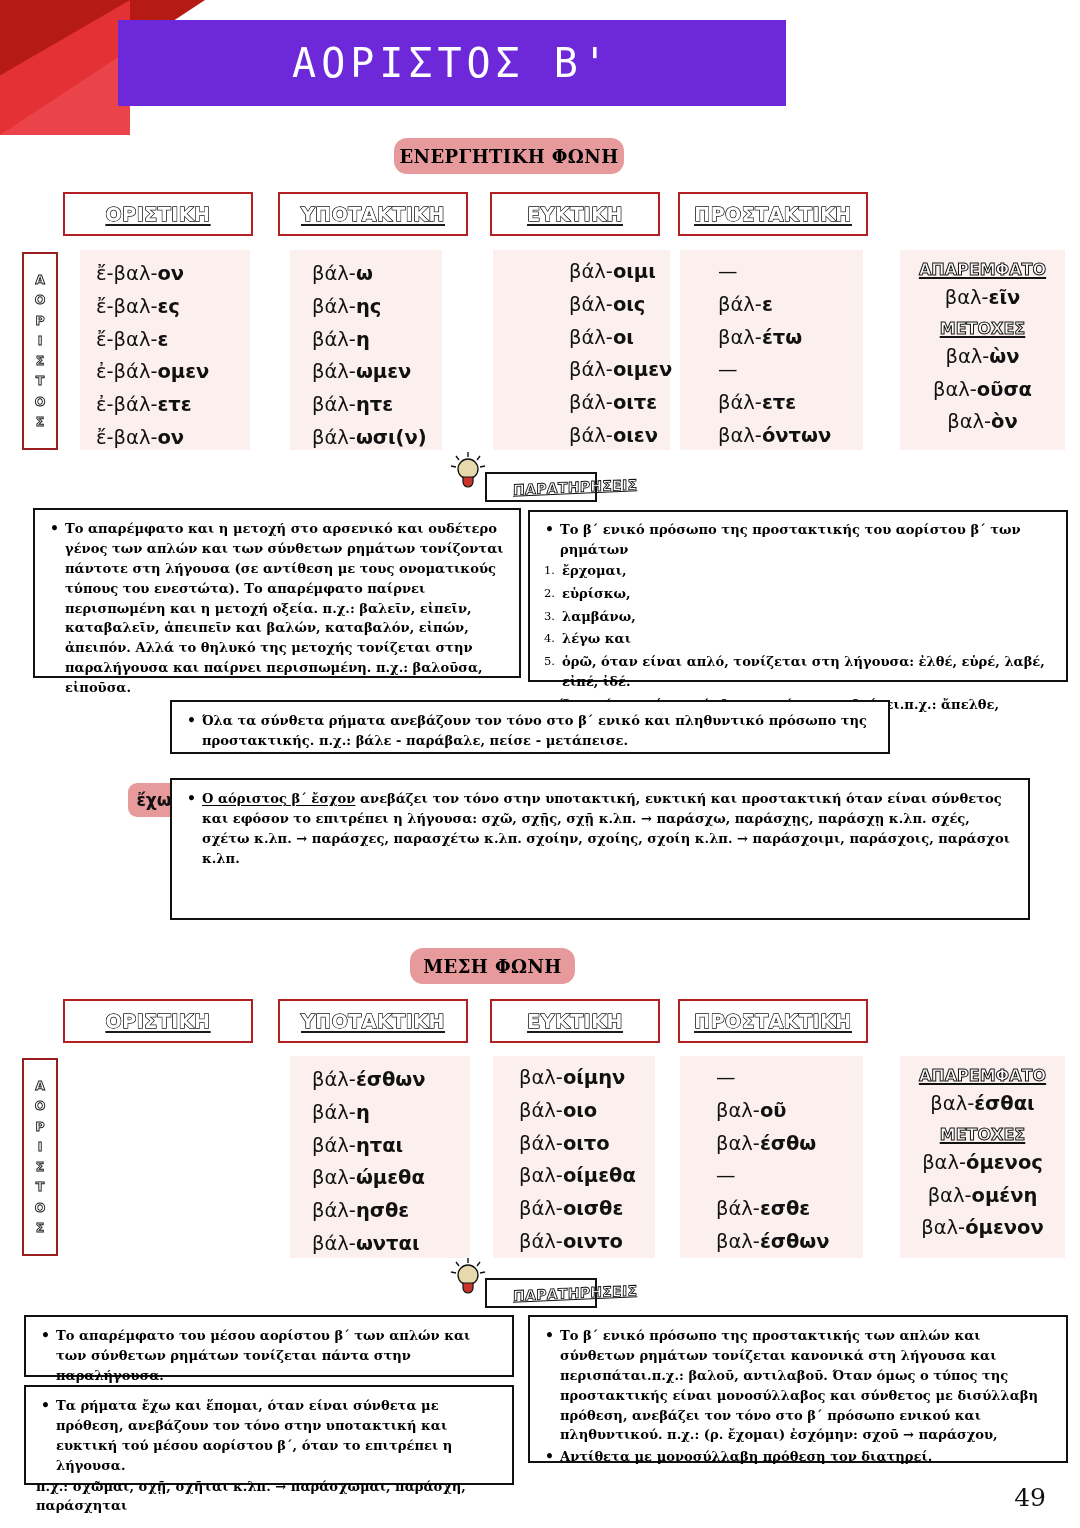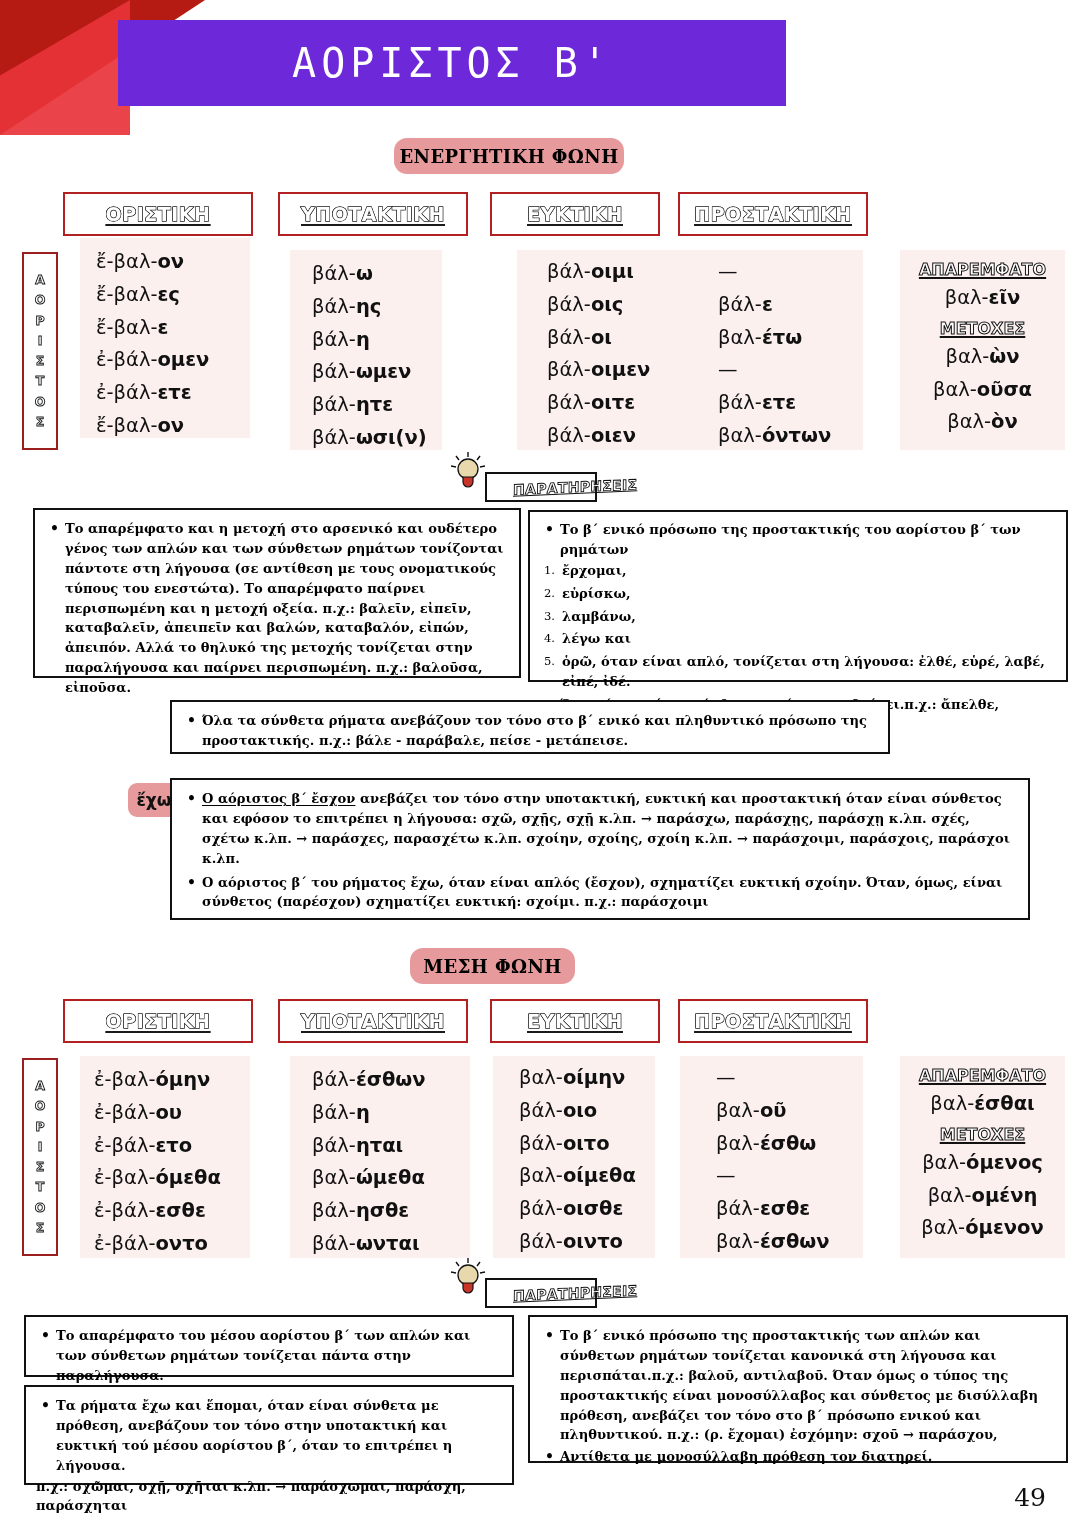--- a/index.html
+++ b/index.html
@@ -256,41 +256,41 @@
         <span>Ο</span>
         <span>Ρ</span>
         <span>Ι</span>
         <span>Σ</span>
         <span>Τ</span>
         <span>Ο</span>
         <span>Σ</span>
       </div>
   </div>
 
-  <div class="conj-col" style="left:80px; top:238px; width:170px; height:200px;">
+  <div class="conj-col" style="left:80px; top:250px; width:170px; height:200px;">
     <div class="forms" style="padding:8px 0 0 16px;">
         <div class="form">ἔ-βαλ-<b>ον</b></div>
         <div class="form">ἔ-βαλ-<b>ες</b></div>
         <div class="form">ἔ-βαλ-<b>ε</b></div>
         <div class="form">ἐ-βάλ-<b>ομεν</b></div>
         <div class="form">ἐ-βάλ-<b>ετε</b></div>
         <div class="form">ἔ-βαλ-<b>ον</b></div>
       </div>
   </div>
   <div class="conj-col" style="left:290px; top:250px; width:152px; height:200px;">
     <div class="forms" style="padding:8px 0 0 22px;">
         <div class="form">βάλ-<b>ω</b></div>
         <div class="form">βάλ-<b>ης</b></div>
         <div class="form">βάλ-<b>η</b></div>
         <div class="form">βάλ-<b>ωμεν</b></div>
         <div class="form">βάλ-<b>ητε</b></div>
         <div class="form">βάλ-<b>ωσι(ν)</b></div>
       </div>
   </div>
-  <div class="conj-col" style="left:517px; top:250px; width:177px; height:200px;">
+  <div class="conj-col" style="left:493px; top:250px; width:177px; height:200px;padding-left:46px;">
     <div class="forms" style="padding:6px 0 0 30px;">
         <div class="form">βάλ-<b>οιμι</b></div>
         <div class="form">βάλ-<b>οις</b></div>
         <div class="form">βάλ-<b>οι</b></div>
         <div class="form">βάλ-<b>οιμεν</b></div>
         <div class="form">βάλ-<b>οιτε</b></div>
         <div class="form">βάλ-<b>οιεν</b></div>
       </div>
   </div>
   <div class="conj-col" style="left:680px; top:250px; width:183px; height:200px;">
@@ -360,21 +360,20 @@
         <li>Όλα τα σύνθετα ρήματα ανεβάζουν τον τόνο στο β΄ ενικό και πληθυντικό πρόσωπο της προστακτικής. π.χ.: βάλε - παράβαλε, πείσε - μετάπεισε.</li>
       </ul>
   </div>
 
   <div class="echo-badge" style="left:128px; top:783px;">
     <span>ἔχω</span>
   </div>
   <div class="note" style="left:170px; top:778px; width:860px; height:142px;">
     <ul>
       <li><span class="u">Ο αόριστος β΄ ἔσχον</span><span> ανεβάζει τον τόνο στην υποτακτική, ευκτική και προστακτική όταν είναι σύνθετος και εφόσον το επιτρέπει η λήγουσα: σχῶ, σχῇς, σχῇ κ.λπ. → παράσχω, παράσχῃς, παράσχῃ κ.λπ. σχές, σχέτω κ.λπ. → παράσχες, παρασχέτω κ.λπ. σχοίην, σχοίης, σχοίη κ.λπ. → παράσχοιμι, παράσχοις, παράσχοι κ.λπ.</span></li>
-      <li style="margin-top:4px;">Ο αόριστος β΄ του ρήματος ἔχω, όταν είναι απλός (ἔσχον), σχηματίζει ευκτική σχοίην. Όταν, όμως, είναι σύνθετος (παρέσχον) σχηματίζει ευκτική: σχοίμι. π.χ.: παράσχοιμι</li>
     </ul>
   </div>
 
   <div class="voice-pill" style="left:410px; top:948px; width:165px;">
     <span>ΜΕΣΗ ΦΩΝΗ</span>
   </div>
 
   <div class="mood-head" style="left:63px; top:999px; width:190px;">
     <span>ΟΡΙΣΤΙΚΗ</span>
   </div>
@@ -394,30 +393,20 @@
         <span>Ο</span>
         <span>Ρ</span>
         <span>Ι</span>
         <span>Σ</span>
         <span>Τ</span>
         <span>Ο</span>
         <span>Σ</span>
       </div>
   </div>
 
-  <div class="conj-col" style="left:80px; top:1056px; width:170px; height:202px;">
-    <div class="forms" style="padding:8px 0 0 14px;">
-        <div class="form">ἐ-βαλ-<b>όμην</b></div>
-        <div class="form">ἐ-βάλ-<b>ου</b></div>
-        <div class="form">ἐ-βάλ-<b>ετο</b></div>
-        <div class="form">ἐ-βαλ-<b>όμεθα</b></div>
-        <div class="form">ἐ-βάλ-<b>εσθε</b></div>
-        <div class="form">ἐ-βάλ-<b>οντο</b></div>
-      </div>
-  </div>
   <div class="conj-col" style="left:290px; top:1056px; width:180px; height:202px;">
     <div class="forms" style="padding:8px 0 0 22px;">
         <div class="form">βάλ-<b>έσθων</b></div>
         <div class="form">βάλ-<b>η</b></div>
         <div class="form">βάλ-<b>ηται</b></div>
         <div class="form">βαλ-<b>ώμεθα</b></div>
         <div class="form">βάλ-<b>ησθε</b></div>
         <div class="form">βάλ-<b>ωνται</b></div>
       </div>
   </div>

